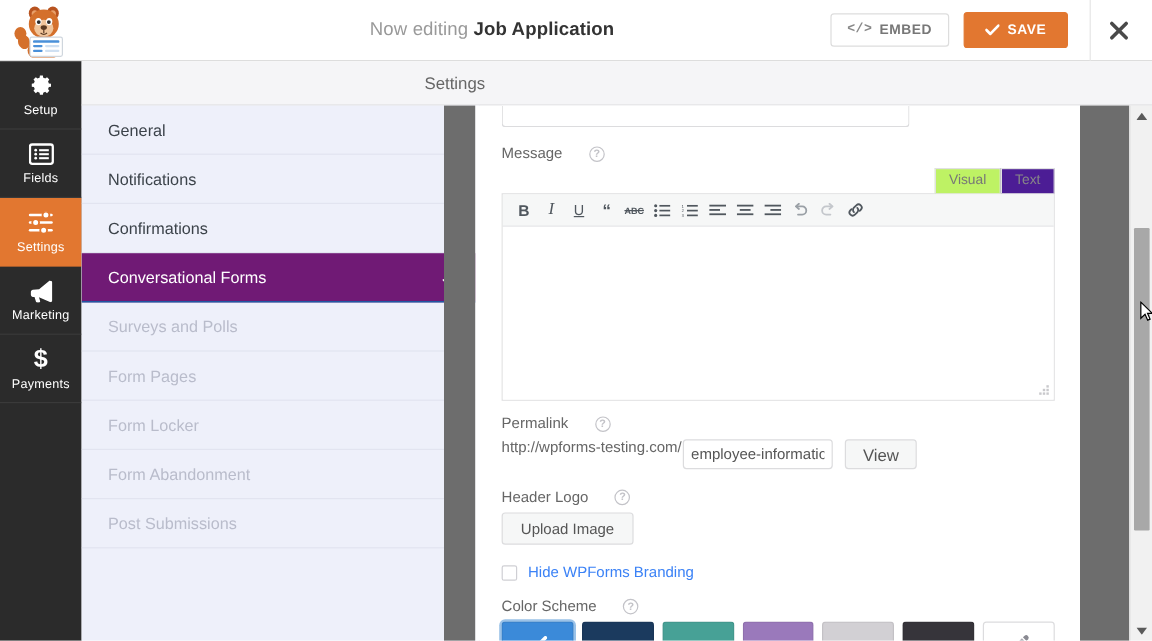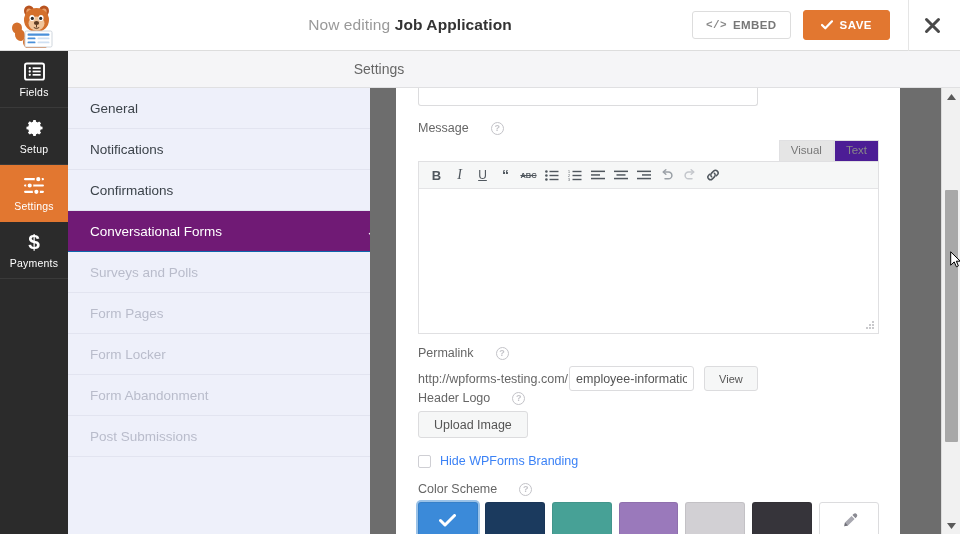--- a/index.html
+++ b/index.html
@@ -117,50 +117,50 @@
   
   .editor-tabs {
     display: flex; justify-content: flex-end; gap: 0; margin-bottom: 0;
     position: relative; height: 20px; align-items: flex-end;
   }
   .etab {
     font-size: 11.5px; color: #888; padding: 3px 11px 4px;
     border: 1px solid #e0e0e2; border-bottom: none; background: #4c1d95;
     cursor: pointer; line-height: 13px;
   }
-  .etab.active { background: #e5e5e5; color: #777; }
+  .etab.active { background: #bef264; color: #777; }
   .editor-box { border: 1px solid #e0e0e2; background: #fff; }
   .editor-toolbar {
     height: 27px; background: #f6f7f7; border-bottom: 1px solid #e4e4e6;
     display: flex; align-items: center; gap: 2px; padding: 0 7px;
   }
   .tb {
     width: 21px; height: 21px; display: flex; align-items: center;
     justify-content: center; color: #50575e; font-size: 12.5px; cursor: pointer;
   }
   .editor-body { height: 144px; background: #fff; position: relative; }
   .resize-grip {
     position: absolute; right: 3px; bottom: 3px; width: 9px; height: 9px;
     cursor: nwse-resize;
   }
   .resize-grip i {
     position: absolute; background: #c9c9cc; width: 2px; height: 2px;
   }
 
   
-  .perma-row { display: flex; align-items: center; gap: 0; margin-top: 2px; }
+  .perma-row { display: flex; align-items: flex-start; gap: 0; margin-top: 2px; }
   .perma-base { font-size: 12.5px; color: #666; }
   .perma-input {
     width: 125px; height: 25px; border: 1px solid #dcdcde; border-radius: 3px;
     font-size: 12.5px; color: #555; padding: 0 6px; margin-left: 1px;
     font-family: "Liberation Sans", sans-serif; background: #fff;
   }
   .btn-view {
     margin-left: 10px; height: 25px; padding: 0 14px; background: #f6f7f7;
-    border: 1px solid #dcdcde; border-radius: 3px; font-size: 11px;
+    border: 1px solid #dcdcde; border-radius: 3px; font-size: 14px;
     color: #555; cursor: pointer;
   }
   .btn-upload {
     height: 27px; padding: 0 15px; background: #f6f7f7;
     border: 1px solid #dcdcde; border-radius: 3px; font-size: 12.5px;
     color: #555; cursor: pointer;
   }
   .chk-row { display: flex; align-items: center; gap: 9px; }
   .chk {
     width: 13px; height: 13px; border: 1px solid #cfcfd4; border-radius: 2px;
@@ -254,60 +254,68 @@
       </div>
       <div class="btn-close">
         <svg width="17" height="17" viewBox="0 0 17 17">
           <path d="M2.5 2.5 L14.5 14.5 M14.5 2.5 L2.5 14.5" stroke="#4a4a4a" stroke-width="3" stroke-linecap="round"></path>
         </svg>
       </div>
     </div>
   </div>
 
   <div class="rail">
+
+    <div class="rail-item">
+      <span class="rail-ico">
+        <svg width="21" height="21" viewBox="0 0 22 22">
+          <path fill="#fff" d="M11 7.2a3.8 3.8 0 100 7.6 3.8 3.8 0 000-7.6zm0 5.9a2.1 2.1 0 110-4.2 2.1 2.1 0 010 4.2z"></path>
+          <path fill="#fff" d="M19.4 9.2l-1.9-.3a6.9 6.9 0 00-.7-1.7l1.1-1.6-2-2-1.6 1.1a6.9 6.9 0 00-1.7-.7L12.3 2H9.7l-.3 1.9a6.9 6.9 0 00-1.7.7L6.1 3.5l-2 2 1.1 1.6a6.9 6.9 0 00-.7 1.7L2.6 9.2v2.6l1.9.3c.16.6.4 1.17.7 1.7l-1.1 1.6 2 2 1.6-1.1c.53.3 1.1.54 1.7.7l.3 1.9h2.6l.3-1.9c.6-.16 1.17-.4 1.7-.7l1.6 1.1 2-2-1.1-1.6c.3-.53.54-1.1.7-1.7l1.9-.3V9.2z"></path>
+        </svg>
+      </span>
+      <span class="rail-label">Setup</span>
+    </div>
 
     <div class="rail-item">
       <span class="rail-ico">
         <svg width="21" height="19" viewBox="0 0 22 20">
           <rect x="1" y="1.5" width="20" height="17" rx="2" fill="none" stroke="#fff" stroke-width="2"></rect>
           <circle cx="6" cy="6.5" r="1.2" fill="#fff"></circle>
           <circle cx="6" cy="10" r="1.2" fill="#fff"></circle>
           <circle cx="6" cy="13.5" r="1.2" fill="#fff"></circle>
           <rect x="9" y="5.6" width="8.5" height="1.8" fill="#fff"></rect>
           <rect x="9" y="9.1" width="8.5" height="1.8" fill="#fff"></rect>
           <rect x="9" y="12.6" width="8.5" height="1.8" fill="#fff"></rect>
         </svg>
       </span>
       <span class="rail-label">Fields</span>
     </div>
 
-    <div class="rail-item">
-      <span class="rail-ico">
-        <svg width="21" height="21" viewBox="0 0 22 22">
-          <path fill="#fff" d="M11 7.2a3.8 3.8 0 100 7.6 3.8 3.8 0 000-7.6zm0 5.9a2.1 2.1 0 110-4.2 2.1 2.1 0 010 4.2z"></path>
-          <path fill="#fff" d="M19.4 9.2l-1.9-.3a6.9 6.9 0 00-.7-1.7l1.1-1.6-2-2-1.6 1.1a6.9 6.9 0 00-1.7-.7L12.3 2H9.7l-.3 1.9a6.9 6.9 0 00-1.7.7L6.1 3.5l-2 2 1.1 1.6a6.9 6.9 0 00-.7 1.7L2.6 9.2v2.6l1.9.3c.16.6.4 1.17.7 1.7l-1.1 1.6 2 2 1.6-1.1c.53.3 1.1.54 1.7.7l.3 1.9h2.6l.3-1.9c.6-.16 1.17-.4 1.7-.7l1.6 1.1 2-2-1.1-1.6c.3-.53.54-1.1.7-1.7l1.9-.3V9.2z"></path>
-        </svg>
-      </span>
-      <span class="rail-label">Setup</span>
-    </div>
-
     <div class="rail-item active">
       <span class="rail-ico">
         <svg width="22" height="19" viewBox="0 0 23 20">
           <rect x="1" y="2.2" width="21" height="2.2" rx="1.1" fill="#fff"></rect>
           <rect x="1" y="8.9" width="21" height="2.2" rx="1.1" fill="#fff"></rect>
           <rect x="1" y="15.6" width="21" height="2.2" rx="1.1" fill="#fff"></rect>
           <circle cx="16" cy="3.3" r="3" fill="#fff" stroke="#e27730" stroke-width="1.6"></circle>
           <circle cx="7" cy="10" r="3" fill="#fff" stroke="#e27730" stroke-width="1.6"></circle>
           <circle cx="14" cy="16.7" r="3" fill="#fff" stroke="#e27730" stroke-width="1.6"></circle>
         </svg>
       </span>
       <span class="rail-label">Settings</span>
     </div>
 
+    <div class="rail-item">
+      <span class="rail-ico">
+        <svg width="22" height="20" viewBox="0 0 23 21">
+          <path fill="#fff" d="M20 2.2c-.5-.3-1.1-.2-1.5.2L10 9.5 4.6 10c-1 .1-1.8 1-1.8 2v2.2c0 1 .8 1.9 1.8 2l1.4.1 1.3 4.2c.1.4.5.7 1 .7h1.6c.7 0 1.2-.7 1-1.4l-1-3.3 9.6 4.2c.2.1.4.1.5.1.8 0 1.4-.6 1.4-1.4V3.4c0-.5-.2-.9-.6-1.2z"></path>
+        </svg>
+      </span>
+      <span class="rail-label">Marketing</span>
+    </div>
 
     <div class="rail-item">
       <span class="rail-ico">
         <svg width="14" height="22" viewBox="0 0 14 22">
           <text x="7" y="18" font-family="Liberation Sans, sans-serif" font-size="21" font-weight="bold" fill="#fff" text-anchor="middle">$</text>
         </svg>
       </span>
       <span class="rail-label">Payments</span>
     </div>
   </div>
@@ -469,21 +477,21 @@
       <span>Permalink</span>
       <span class="help">?</span>
     </div>
     <div class="perma-row">
       <span class="perma-base">http://wpforms-testing.com/</span>
       <input class="perma-input" type="text" value="employee-information-f" style="">
       <button class="btn-view">View</button>
     </div>
 
     
-    <div class="field-label" style="">
+    <div class="field-label" style="margin-top:16px">
       <span>Header Logo</span>
       <span class="help">?</span>
     </div>
     <button class="btn-upload">Upload Image</button>
 
     
     <div class="chk-row" style="margin-top:16px">
       <span class="chk"></span>
       <span class="chk-label">Hide WPForms Branding</span>
     </div>

